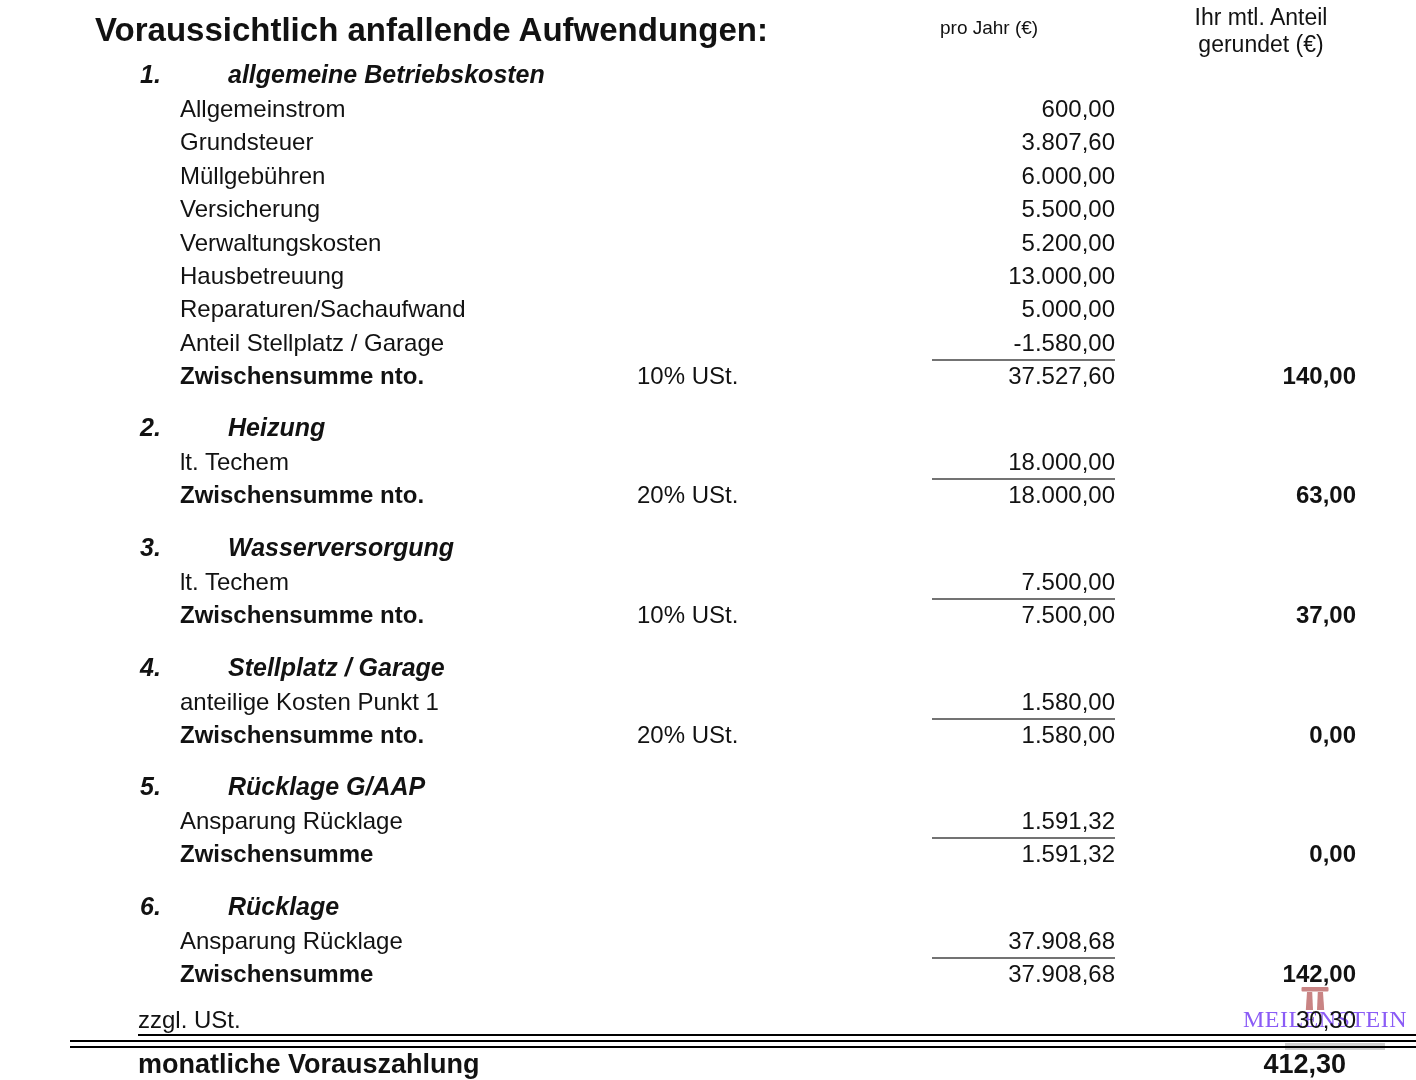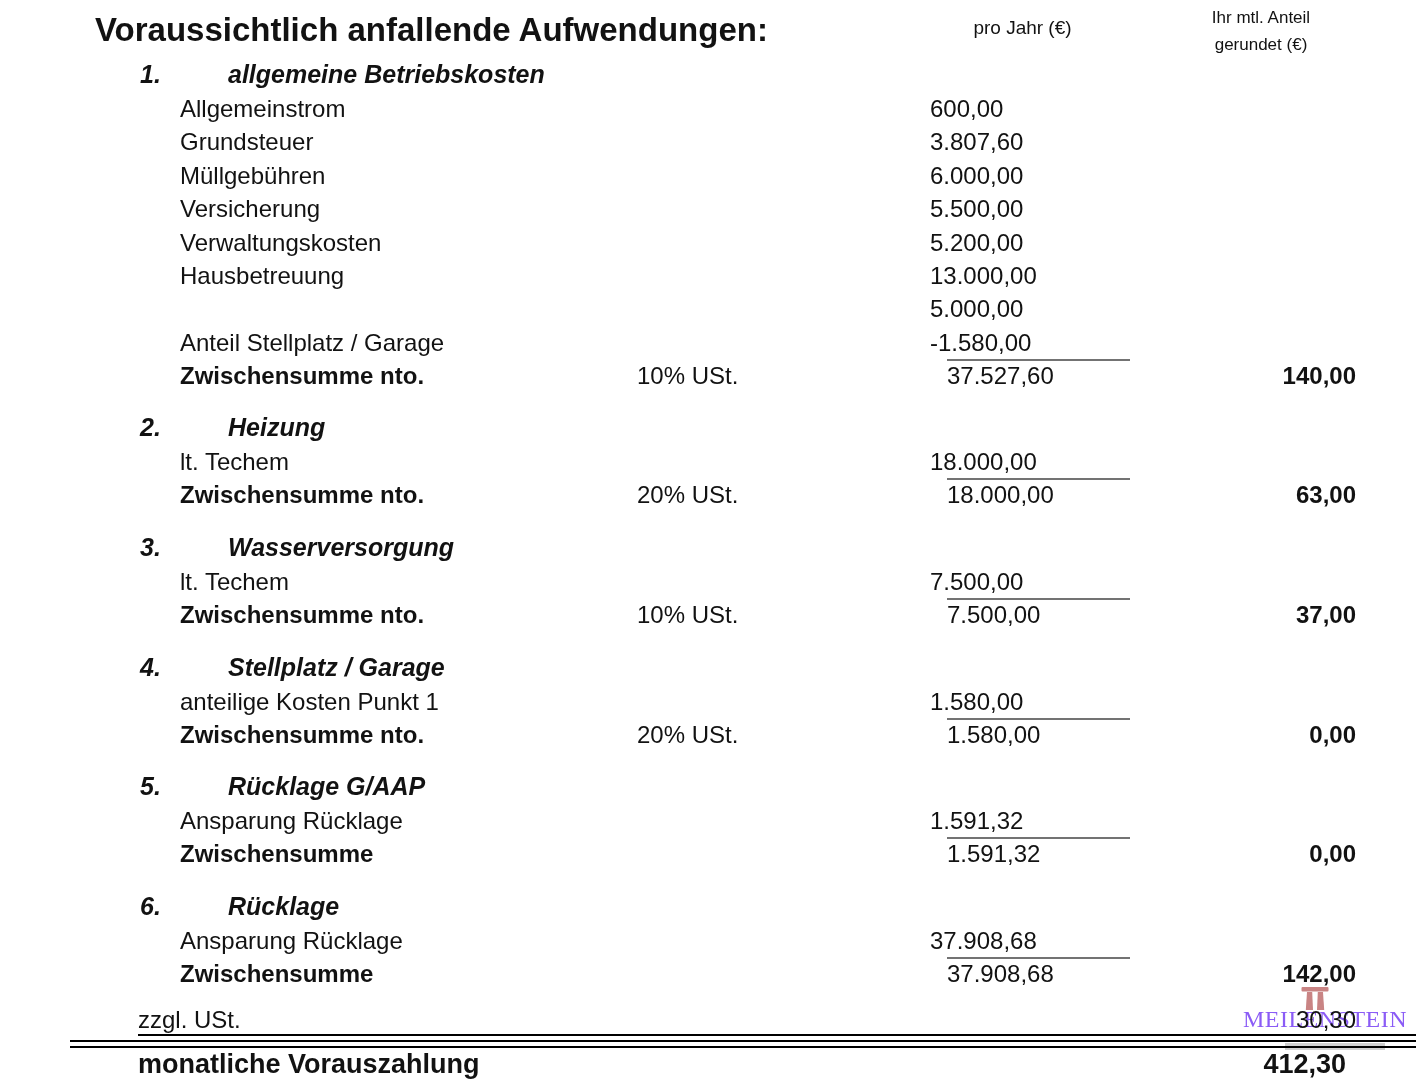--- a/index.html
+++ b/index.html
@@ -3,33 +3,33 @@
 <meta charset="utf-8">
 <style>
   html,body { margin:0; padding:0; background:#ffffff; }
   .page {
     position:relative; width:1416px; height:1080px; background:#ffffff;
     font-family:"Liberation Sans", sans-serif; color:#121212; overflow:hidden;
   }
 
   
   .doc-title { position:absolute; left:95px; top:11px; font-size:33px; font-weight:bold; }
-  .hdr-year  { position:absolute; left:940px; top:17px; width:165px; text-align:center; font-size:19px; }
-  .hdr-month { position:absolute; left:1180px; top:4px; width:162px; text-align:center; font-size:17px; line-height:27px; }
+  .hdr-year  { position:absolute; left:940px; top:17px; width:165px; text-align:left; font-size:19px; }
+  .hdr-month { position:absolute; left:1180px; top:4px; width:162px; text-align:center; font-size:23px; line-height:27px; }
   .hdr-month span { display:block; }
 
   
   .section { position:absolute; left:0; right:0; }
   .sec-head { position:relative; height:35px; line-height:35px; font-size:25px; font-weight:bold; font-style:italic; }
   .sec-num  { position:absolute; left:140px; }
   .sec-name { position:absolute; left:180px;margin-left:48px; }
   .row { position:relative; height:33.4px; line-height:33.4px; font-size:24px; }
   .label   { position:absolute; left:180px; white-space:nowrap; }
   .vat     { position:absolute; left:637px; white-space:nowrap; }
-  .val     { position:absolute; right:286px; width:200px; text-align:left; white-space:nowrap; }
+  .val     { position:absolute; right:301px; width:200px; text-align:right; white-space:nowrap; }
   .monthly { position:absolute; right:60px;  width:140px; text-align:right; font-weight:bold; white-space:nowrap; }
   .subtotal .label { font-weight:bold; }
   .val.sumline { width:183px; border-top:2px solid #737373; line-height:30px; }
 
   
   .zzgl-row { position:absolute; top:1003px; left:0; right:0; height:33px; line-height:33px; font-size:24px; }
   .zzgl-row .flabel { position:absolute; left:138px; }
   .zzgl-row .fval   { position:absolute; right:60px; width:140px; text-align:right; }
   .thin-rule   { position:absolute; left:138px; right:0; top:1034px; height:2px; background:#000; }
   .double-rule { position:absolute; left:70px; right:0; top:1040px; height:3.5px;
@@ -95,20 +95,21 @@
     </div>
     <div class="row">
       <span class="label">Verwaltungskosten</span>
       <span class="val">5.200,00</span>
     </div>
     <div class="row">
       <span class="label">Hausbetreuung</span>
       <span class="val">13.000,00</span>
     </div>
     <div class="row">
+      <span class="label">Reparaturen/Sachaufwand</span>
       <span class="val">5.000,00</span>
     </div>
     <div class="row">
       <span class="label">Anteil Stellplatz / Garage</span>
       <span class="val">-1.580,00</span>
     </div>
     <div class="row subtotal">
       <span class="label">Zwischensumme nto.</span>
       <span class="vat">10% USt.</span>
       <span class="val sumline">37.527,60</span>

